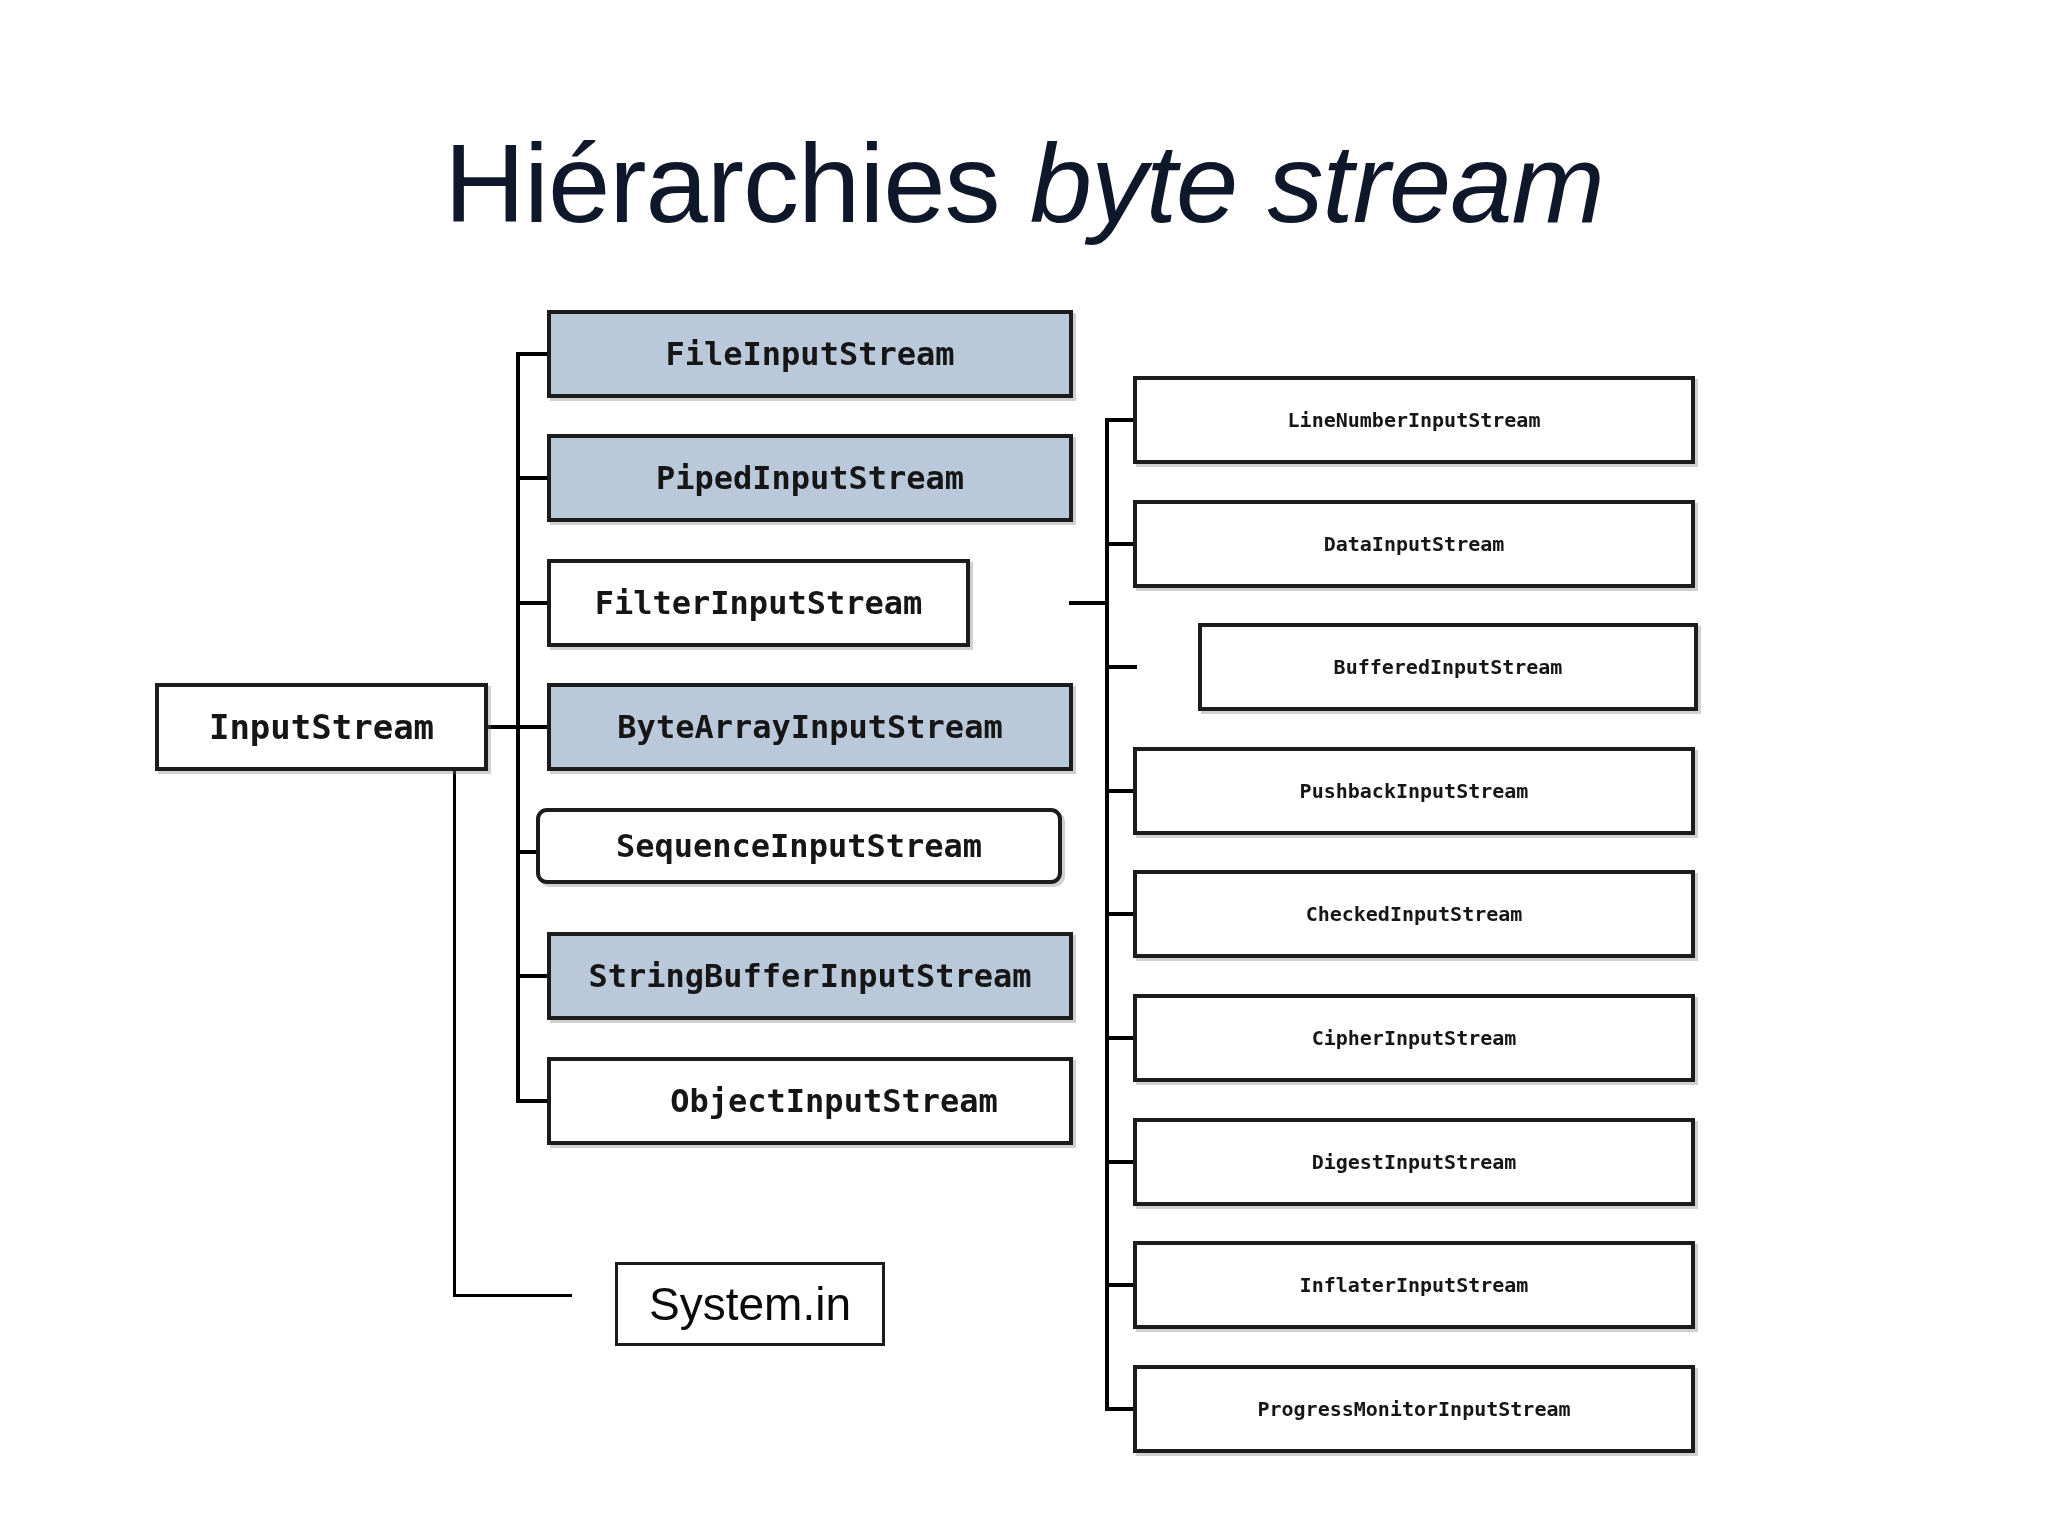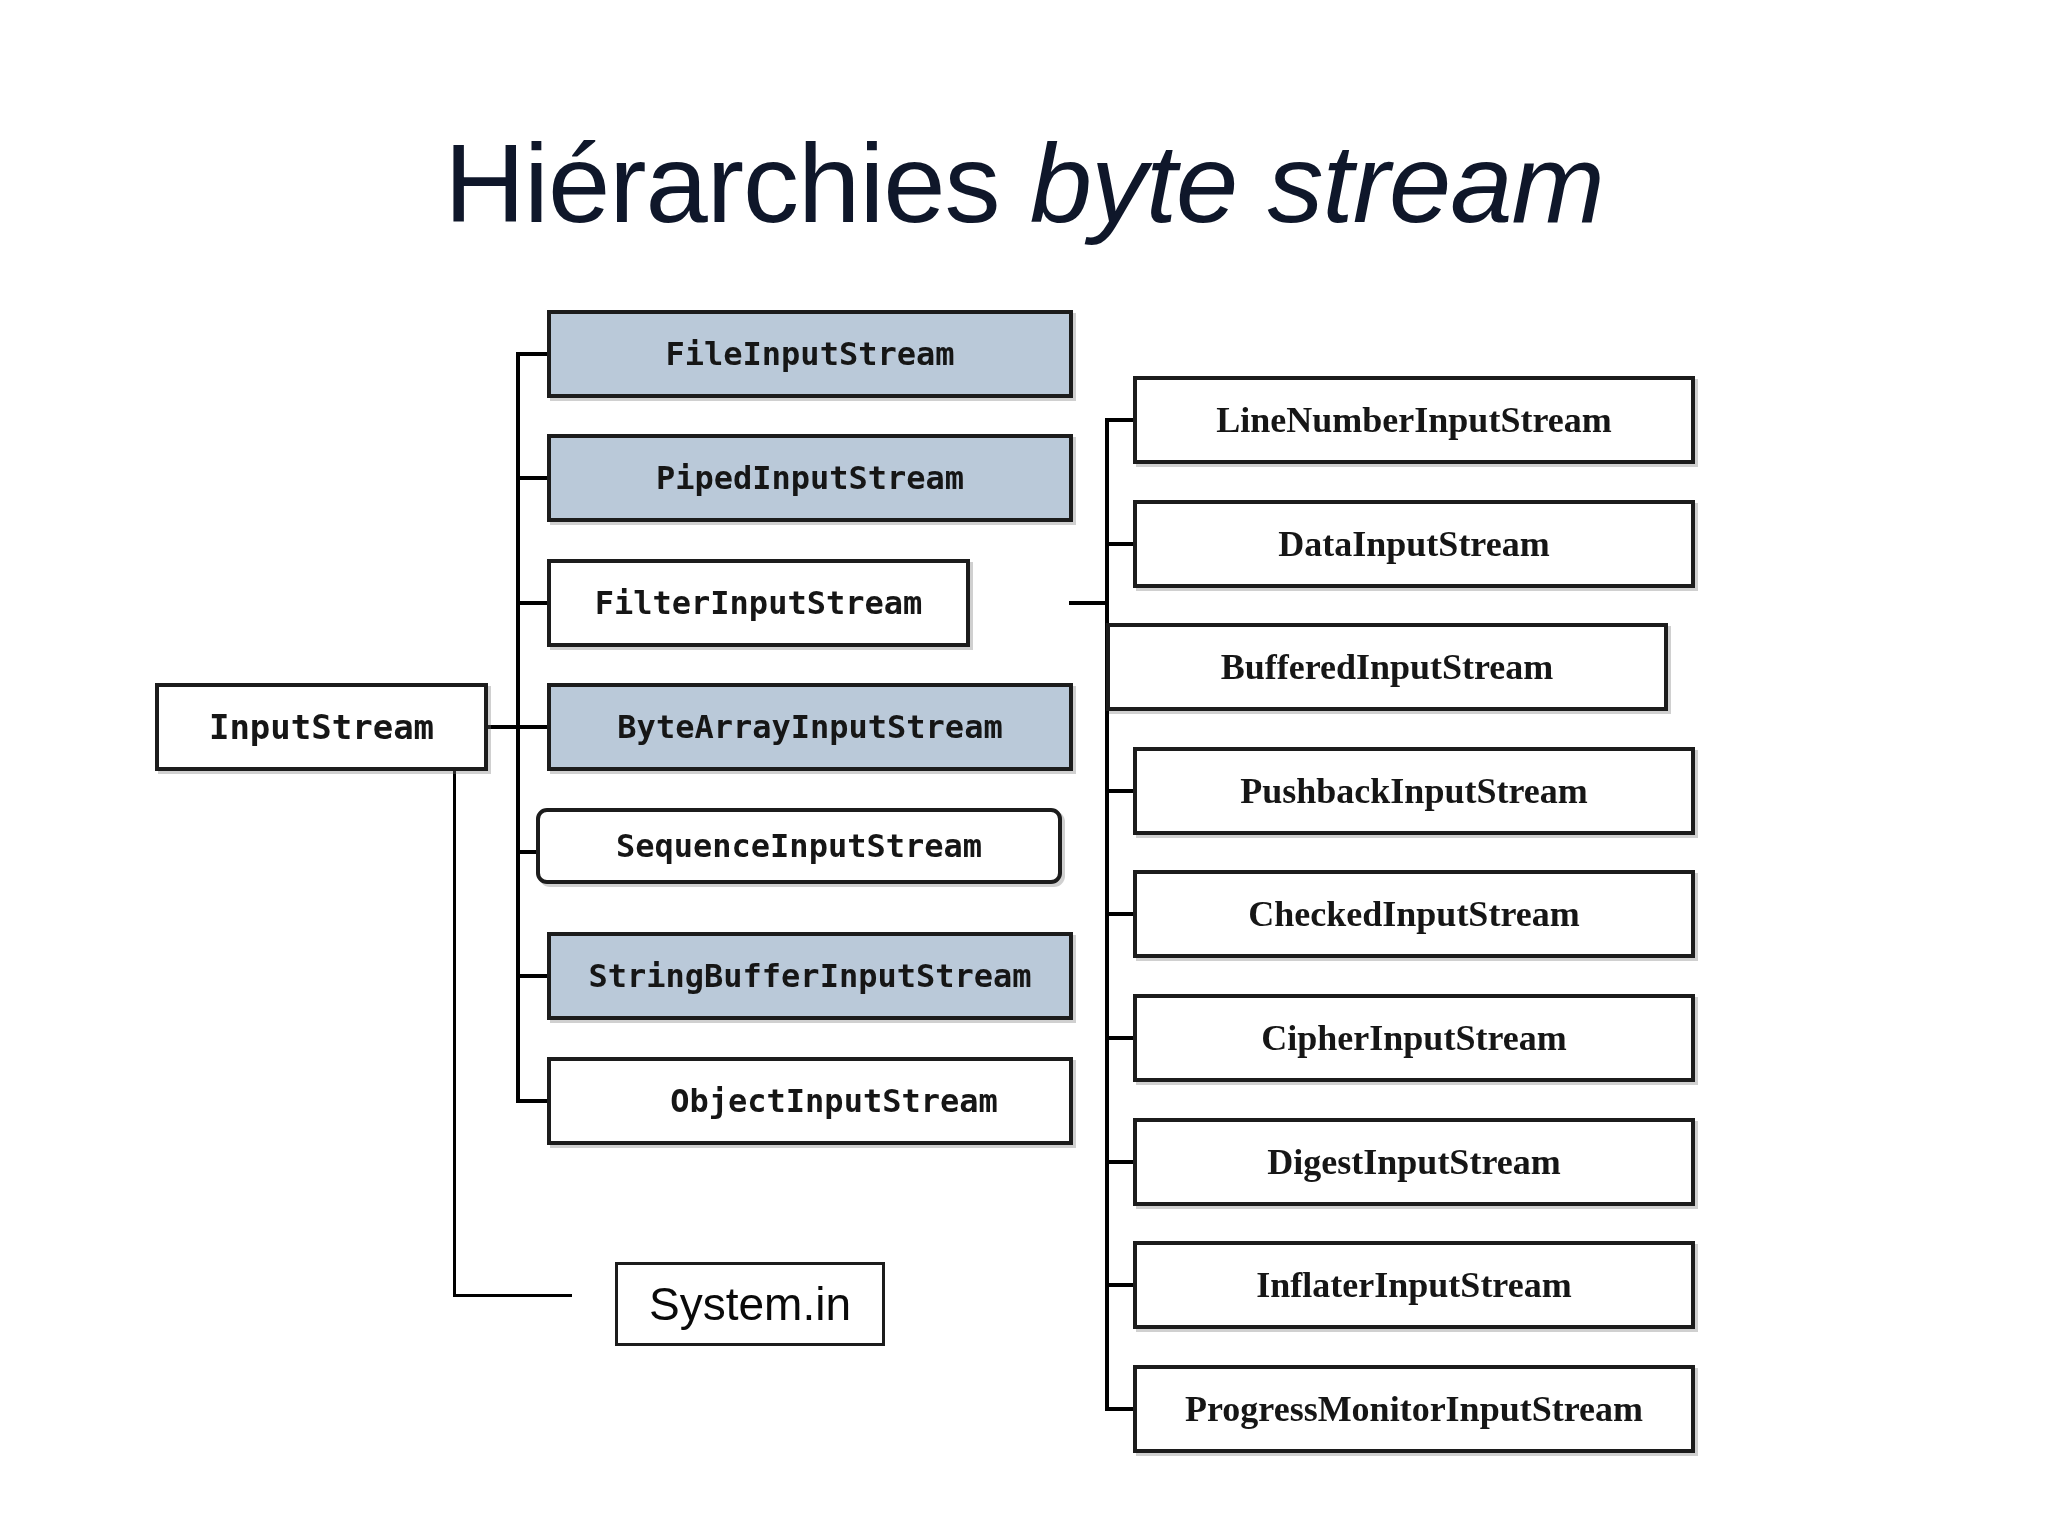--- a/index.html
+++ b/index.html
@@ -34,21 +34,21 @@
     align-items: center;
     justify-content: center;
     font-family: "DejaVu Sans Mono", "Liberation Mono", monospace;
     font-weight: 600;
     color: #161616;
     white-space: nowrap;
   }
   .node.hl { background: var(--hl-fill, #bac9d9); }
   .node.root { font-size: 34px; }
   .node.mid  { font-size: 32px; }
-  .node.rgt  { font-size: 36px; font-family: Liberation Serif, serif; }
+  .node.rgt  { font-size: 20px; }
   .node.sysbox {
     border-width: 3px;
     box-shadow: none;
     font-family: "Liberation Sans", sans-serif;
     font-weight: 400;
     font-size: 46px;
     color: #0a0a0a;
     background: #ffffff;
     margin-left: 47px;
   }
@@ -89,21 +89,21 @@
       <div class="node root" style="left: 155px; top: 683px; width: 333px; height: 88px;">InputStream</div>
       <div class="node mid hl" style="left: 547px; top: 310px; width: 526px; height: 88px;">FileInputStream</div>
       <div class="node mid hl" style="left: 547px; top: 434px; width: 526px; height: 88px;">PipedInputStream</div>
       <div class="node mid" style="left: 547px; top: 559px; width: 423px; height: 88px;">FilterInputStream</div>
       <div class="node mid hl" style="left: 547px; top: 683px; width: 526px; height: 88px;">ByteArrayInputStream</div>
       <div class="node mid" style="left: 536px; top: 808px; width: 526px; height: 76px; border-radius: 11px;">SequenceInputStream</div>
       <div class="node mid hl" style="left: 547px; top: 932px; width: 526px; height: 88px;">StringBufferInputStream</div>
       <div class="node mid" style="left: 547px; top: 1057px; width: 526px; height: 88px; padding-left: 48px;">ObjectInputStream</div>
       <div class="node rgt" style="left: 1133px; top: 376px; width: 562px; height: 88px;">LineNumberInputStream</div>
       <div class="node rgt" style="left: 1133px; top: 500px; width: 562px; height: 88px;">DataInputStream</div>
-      <div class="node rgt" style="left: 1106px; top: 623px; width: 562px; height: 88px;">BufferedInputStream</div>
+      <div class="node rgt" style="left: 1198px; top: 623px; width: 500px; height: 88px;">BufferedInputStream</div>
       <div class="node rgt" style="left: 1133px; top: 747px; width: 562px; height: 88px;">PushbackInputStream</div>
       <div class="node rgt" style="left: 1133px; top: 870px; width: 562px; height: 88px;">CheckedInputStream</div>
       <div class="node rgt" style="left: 1133px; top: 994px; width: 562px; height: 88px;">CipherInputStream</div>
       <div class="node rgt" style="left: 1133px; top: 1118px; width: 562px; height: 88px;">DigestInputStream</div>
       <div class="node rgt" style="left: 1133px; top: 1241px; width: 562px; height: 88px;">InflaterInputStream</div>
       <div class="node rgt" style="left: 1133px; top: 1365px; width: 562px; height: 88px;">ProgressMonitorInputStream</div>
       <div class="node sysbox" style="left: 568px; top: 1262px; width: 270px; height: 84px;">System.in</div>
     </div>
 </div>
 

